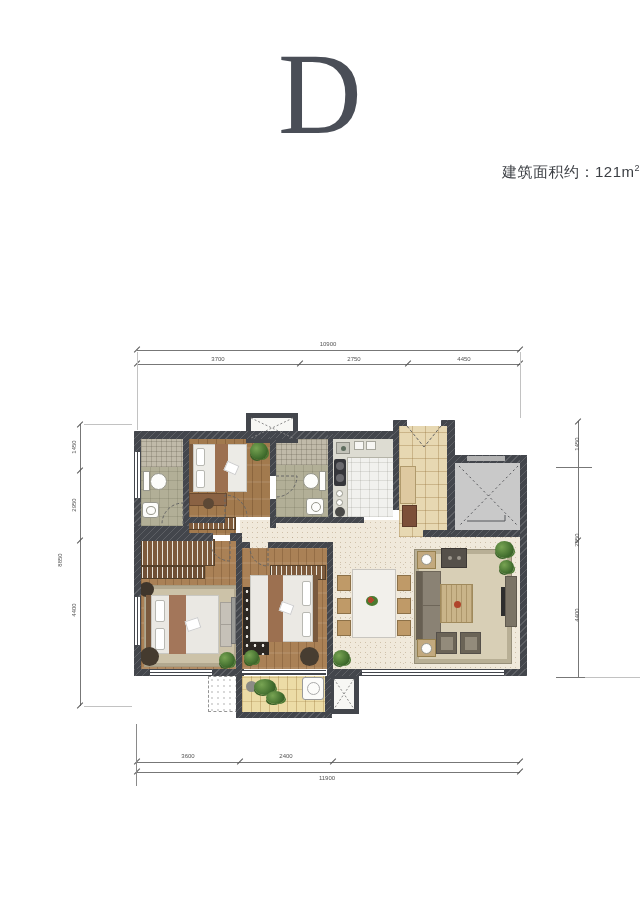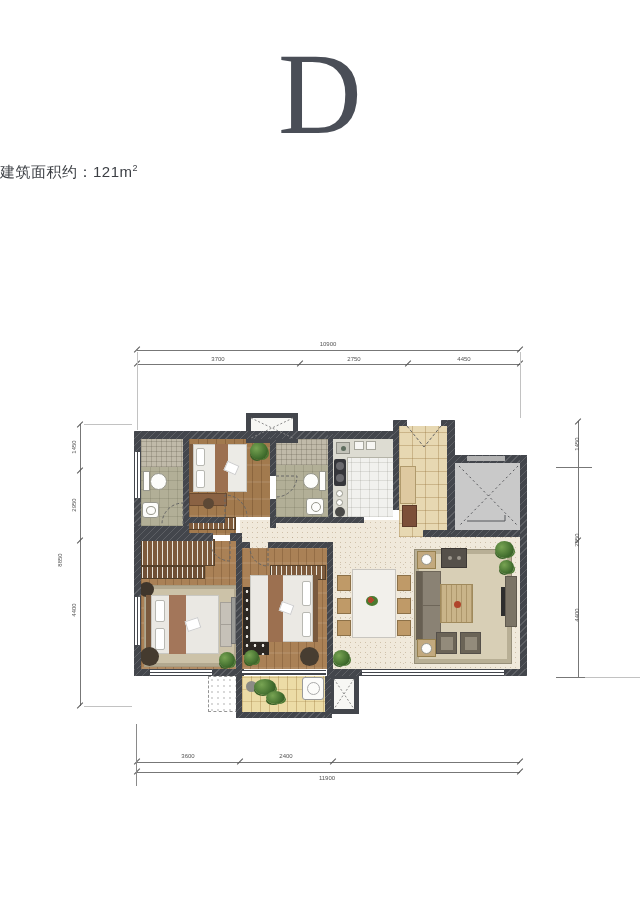--- a/index.html
+++ b/index.html
@@ -2,21 +2,21 @@
 <html><head>
 <meta charset="utf-8">
 <style>
   html,body{margin:0;padding:0;background:#fff;}
   #screen{position:relative;width:640px;height:920px;background:#fff;overflow:hidden;
           font-family:"Liberation Sans",sans-serif;}
   .abs{position:absolute;}
   
   .plan-letter{position:absolute;left:0;right:0;top:36px;text-align:center;
     font-family:"Liberation Serif",serif;font-size:116px;line-height:1;color:#4a4e57;}
-  .area-line{position:absolute;left:0;right:0;top:163px;text-align:left;
+  .area-line{position:absolute;left:0;right:0;top:163px;text-align:right;
     font-size:15px;color:#3c3f44;letter-spacing:.5px;}
   .area-line sup{font-size:9px;}
   
   .dl{position:absolute;background:#777;z-index:0;}
   .ext{position:absolute;background:#c2c2c2;z-index:0;}
   .tk{position:absolute;width:8px;height:1px;background:#555;transform:rotate(-45deg);z-index:0;}
   .dim{position:absolute;font-size:6px;color:#555;white-space:nowrap;transform:translateX(-50%);z-index:0;}
   .dimv{position:absolute;font-size:6px;color:#555;white-space:nowrap;
         transform:translate(-50%,-50%) rotate(-90deg);z-index:0;}
   

